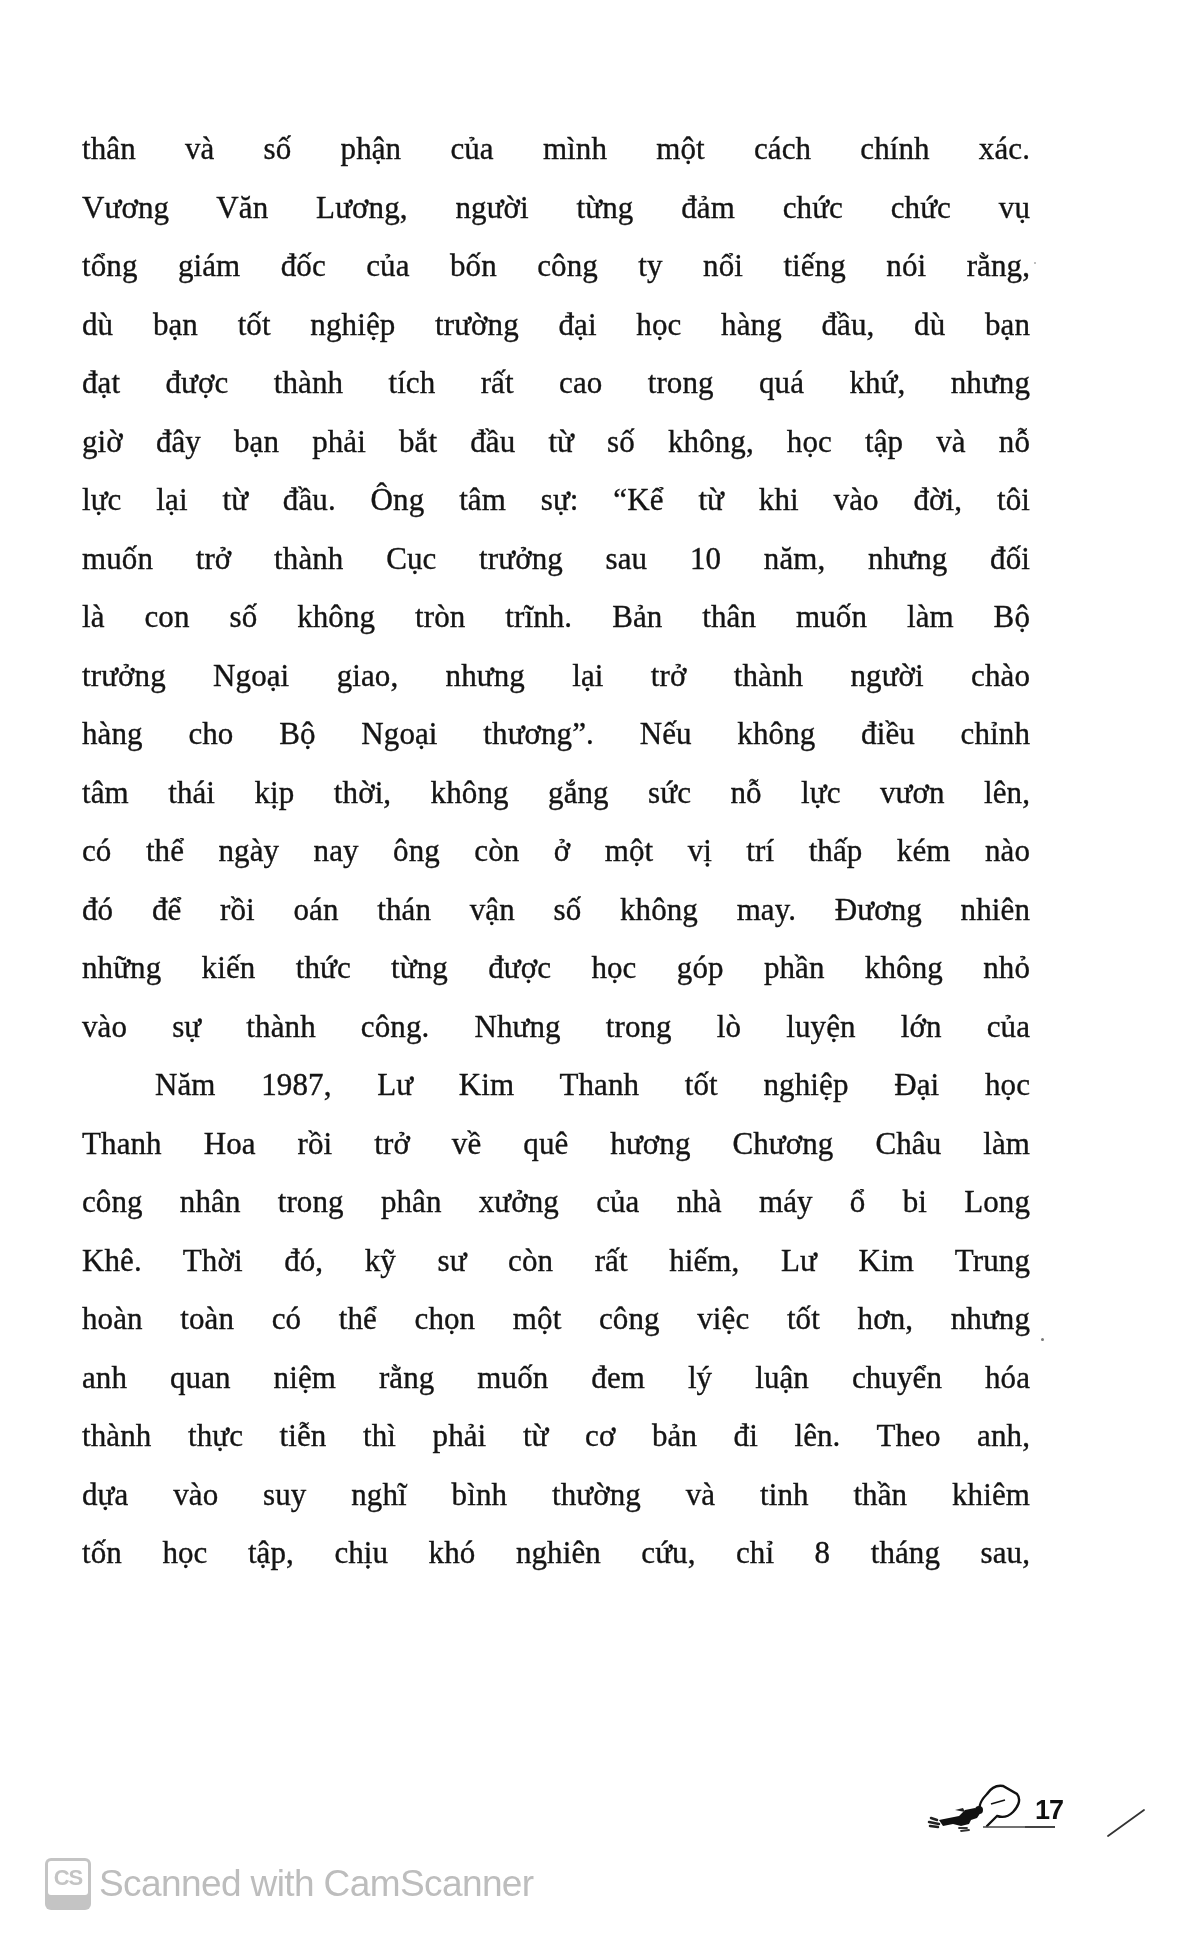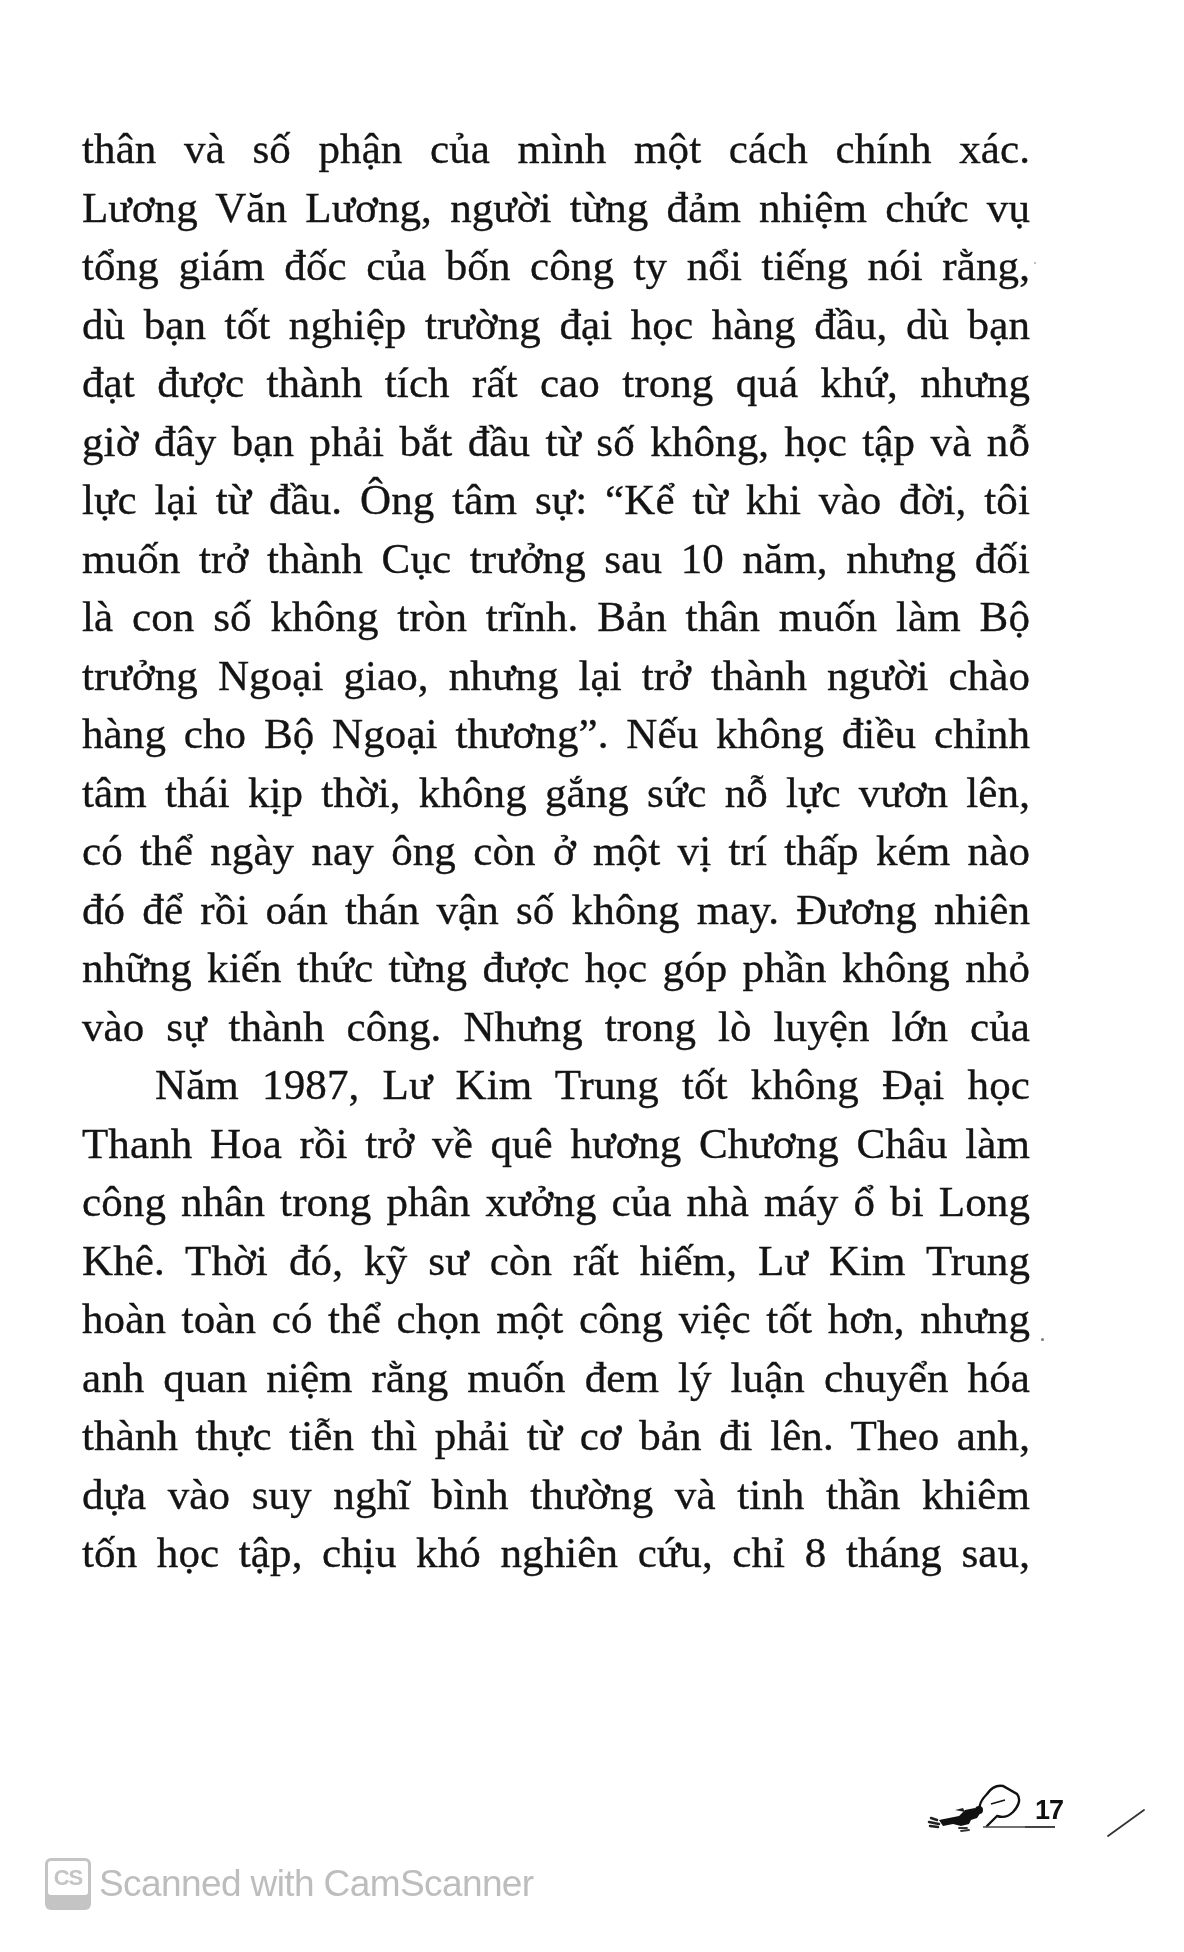--- a/index.html
+++ b/index.html
@@ -25,21 +25,21 @@
   .text-block {
     position: absolute;
     left: 82px;
     top: 120px;
     width: 948px;
   }
   .line {
     display: block;
     height: 58.5px;
     line-height: 58.5px;
-    font-size: 43px;
+    font-size: 31px;
     white-space: nowrap;
     text-align: justify;
     text-align-last: justify;
     letter-spacing: 0.1px;
     color: #141414;
     -webkit-text-stroke: 0.35px #141414;
   }
   .line.last {
     text-align-last: left;
   }
@@ -123,39 +123,39 @@
 </style>
 </head>
 <body>
 
 <div class="page">
 
   <div class="text-block">
 
     <div>
       <span class="line">thân và số phận của mình một cách chính xác.</span>
-      <span class="line">Lương Văn Lương, người từng đảm nhiệm chức vụ</span>
+      <span class="line">Vương Văn Lương, người từng đảm chức chức vụ</span>
       <span class="line">tổng giám đốc của bốn công ty nổi tiếng nói rằng,</span>
       <span class="line">dù bạn tốt nghiệp trường đại học hàng đầu, dù bạn</span>
       <span class="line">đạt được thành tích rất cao trong quá khứ, nhưng</span>
       <span class="line">giờ đây bạn phải bắt đầu từ số không, học tập và nỗ</span>
       <span class="line">lực lại từ đầu. Ông tâm sự: “Kể từ khi vào đời, tôi</span>
       <span class="line">muốn trở thành Cục trưởng sau 10 năm, nhưng đối</span>
       <span class="line">là con số không tròn trĩnh. Bản thân muốn làm Bộ</span>
       <span class="line">trưởng Ngoại giao, nhưng lại trở thành người chào</span>
       <span class="line">hàng cho Bộ Ngoại thương”. Nếu không điều chỉnh</span>
       <span class="line">tâm thái kịp thời, không gắng sức nỗ lực vươn lên,</span>
       <span class="line">có thể ngày nay ông còn ở một vị trí thấp kém nào</span>
       <span class="line">đó để rồi oán thán vận số không may. Đương nhiên</span>
       <span class="line">những kiến thức từng được học góp phần không nhỏ</span>
       <span class="line">vào sự thành công. Nhưng trong lò luyện lớn của</span>
     </div>
 
     <div>
-      <span class="line indent">Năm 1987, Lư Kim Trung tốt không Đại học</span>
+      <span class="line indent">Năm 1987, Lư Kim Thanh tốt nghiệp Đại học</span>
       <span class="line">Thanh Hoa rồi trở về quê hương Chương Châu làm</span>
       <span class="line">công nhân trong phân xưởng của nhà máy ổ bi Long</span>
       <span class="line">Khê. Thời đó, kỹ sư còn rất hiếm, Lư Kim Trung</span>
       <span class="line">hoàn toàn có thể chọn một công việc tốt hơn, nhưng</span>
       <span class="line">anh quan niệm rằng muốn đem lý luận chuyển hóa</span>
       <span class="line">thành thực tiễn thì phải từ cơ bản đi lên. Theo anh,</span>
       <span class="line">dựa vào suy nghĩ bình thường và tinh thần khiêm</span>
       <span class="line">tốn học tập, chịu khó nghiên cứu, chỉ 8 tháng sau,</span>
     </div>
   </div>

